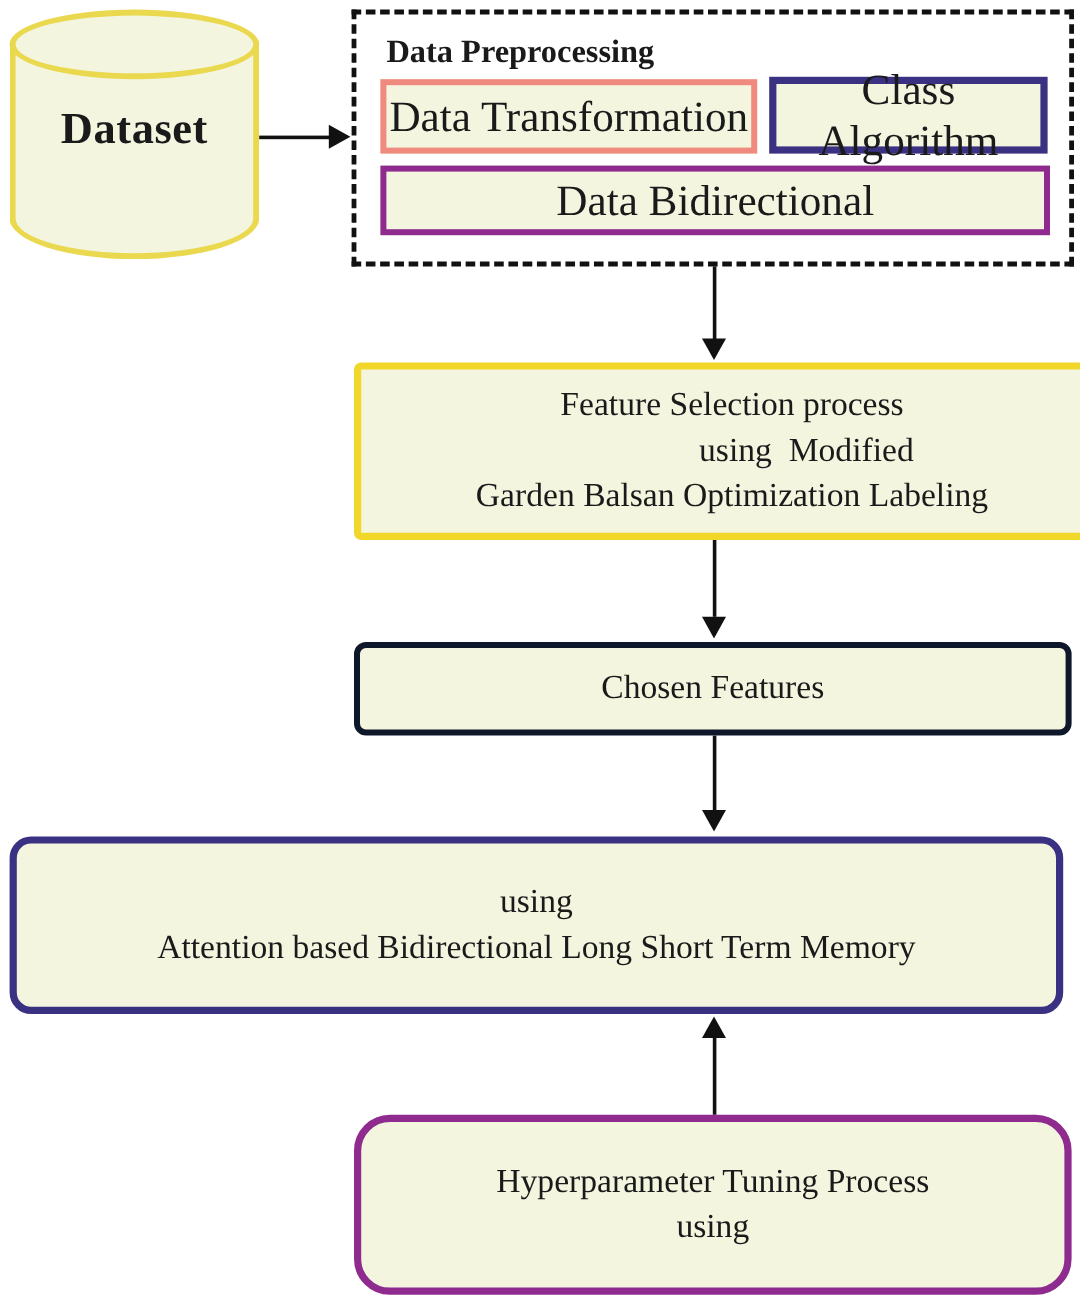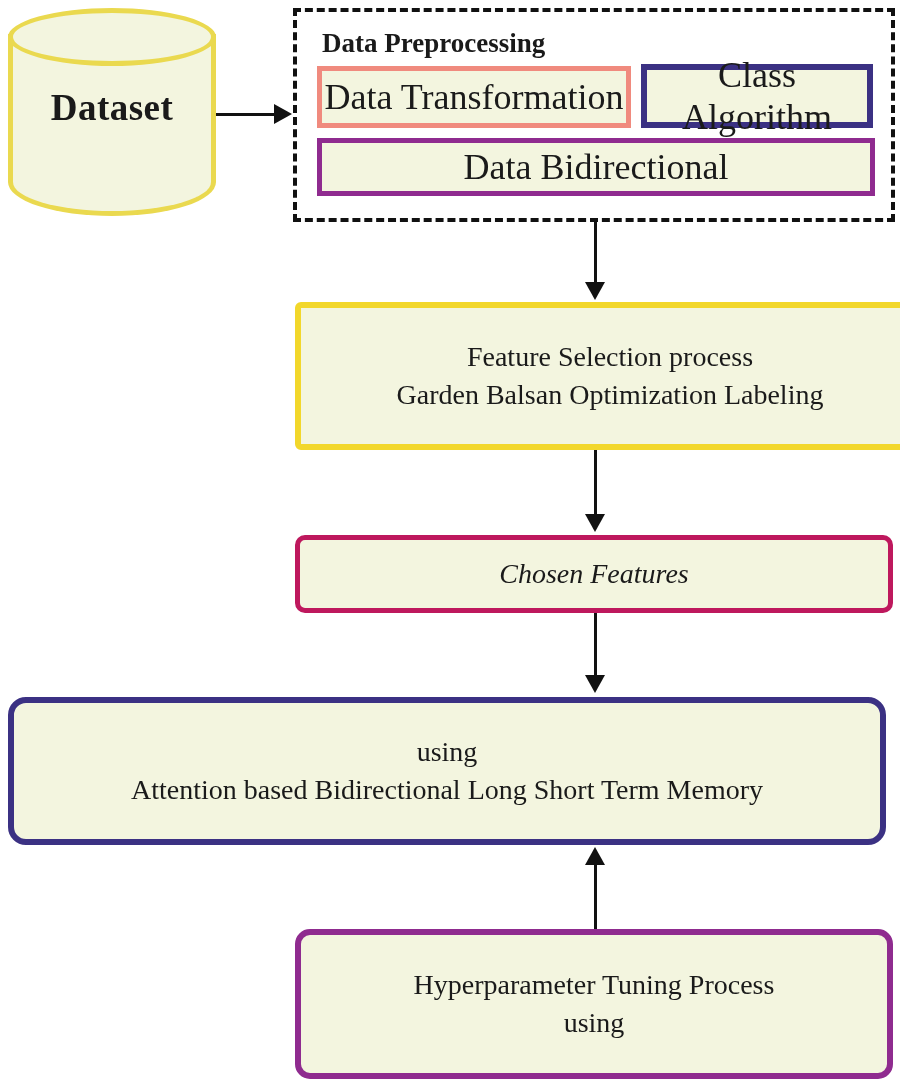--- a/index.html
+++ b/index.html
@@ -40,23 +40,23 @@
   .box-normal{left:20px;top:126px;width:548px;height:48px;border:5px solid #8f2b8f;}
 
   
   .flow-box{
     background:#f3f5df;display:flex;flex-direction:column;
     align-items:center;justify-content:center;text-align:center;font-size:28px;
   }
   .flow-box .line{white-space:pre-wrap;line-height:38px;}
   .feature{left:295px;top:302px;width:586px;height:136px;border:6px solid #f2d72b;border-radius:6px;padding-left:16px;}
   .feature .shift-right{transform:translateX(62px);}
-  .chosen{left:295px;top:535px;width:588px;height:68px;border:5px solid #be185d;border-radius:10px;font-style:italic;}
+  .chosen{left:295px;top:535px;width:588px;height:68px;border:5px solid #0f172a;border-radius:10px;}
   .classify{left:8px;top:697px;width:866px;height:136px;border:6px solid #3b3183;border-radius:18px;}
-  .hyper{left:295px;top:929px;width:586px;height:138px;border:6px solid #8f2b8f;border-radius:15px;}
+  .hyper{left:295px;top:929px;width:586px;height:138px;border:6px solid #8f2b8f;border-radius:30px;}
 
   
   .hline{background:#111;height:3px;}
   .vline{background:#111;width:3px;}
   .head-right{width:0;height:0;border-top:10px solid transparent;border-bottom:10px solid transparent;border-left:18px solid #111;}
   .head-down{width:0;height:0;border-left:10px solid transparent;border-right:10px solid transparent;border-top:18px solid #111;}
   .head-up{width:0;height:0;border-left:10px solid transparent;border-right:10px solid transparent;border-bottom:18px solid #111;}
 </style>
 </head>
 <body>
@@ -85,20 +85,21 @@
   </div>
 </div>
 
 <div>
   <div class="abs vline" style="left:594px;top:222px;height:62px;"></div>
   <div class="abs head-down" style="left:585px;top:282px;"></div>
 </div>
 
 <div class="abs flow-box feature">
   <div class="line">Feature Selection process</div>
+  <div class="line shift-right">using  Modified</div>
   <div class="line">Garden Balsan Optimization Labeling</div>
 </div>
 
 <div>
   <div class="abs vline" style="left:594px;top:450px;height:64px;"></div>
   <div class="abs head-down" style="left:585px;top:514px;"></div>
 </div>
 
 <div class="abs flow-box chosen">
   <div class="line">Chosen Features</div>

